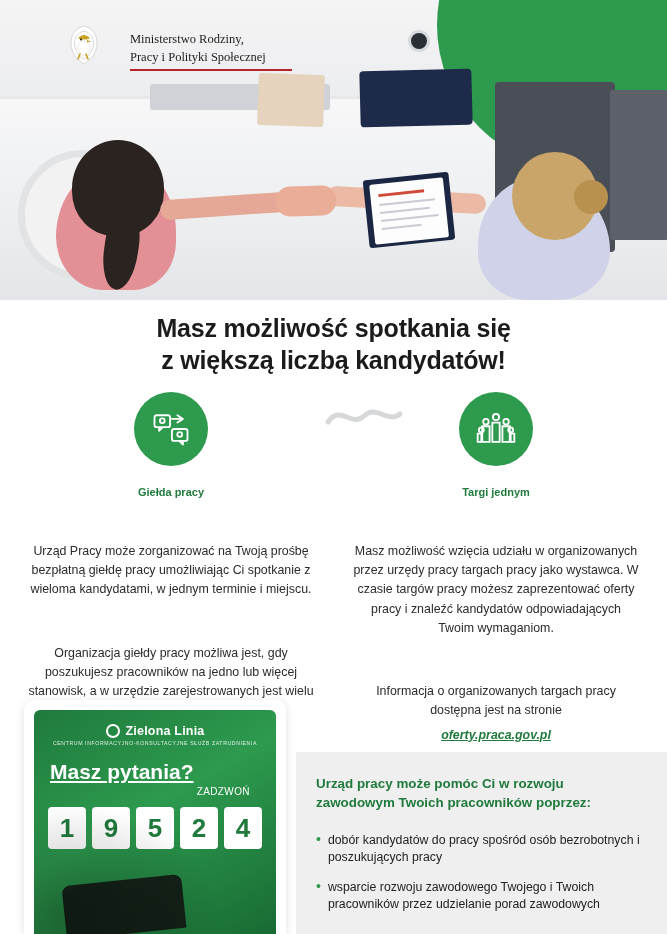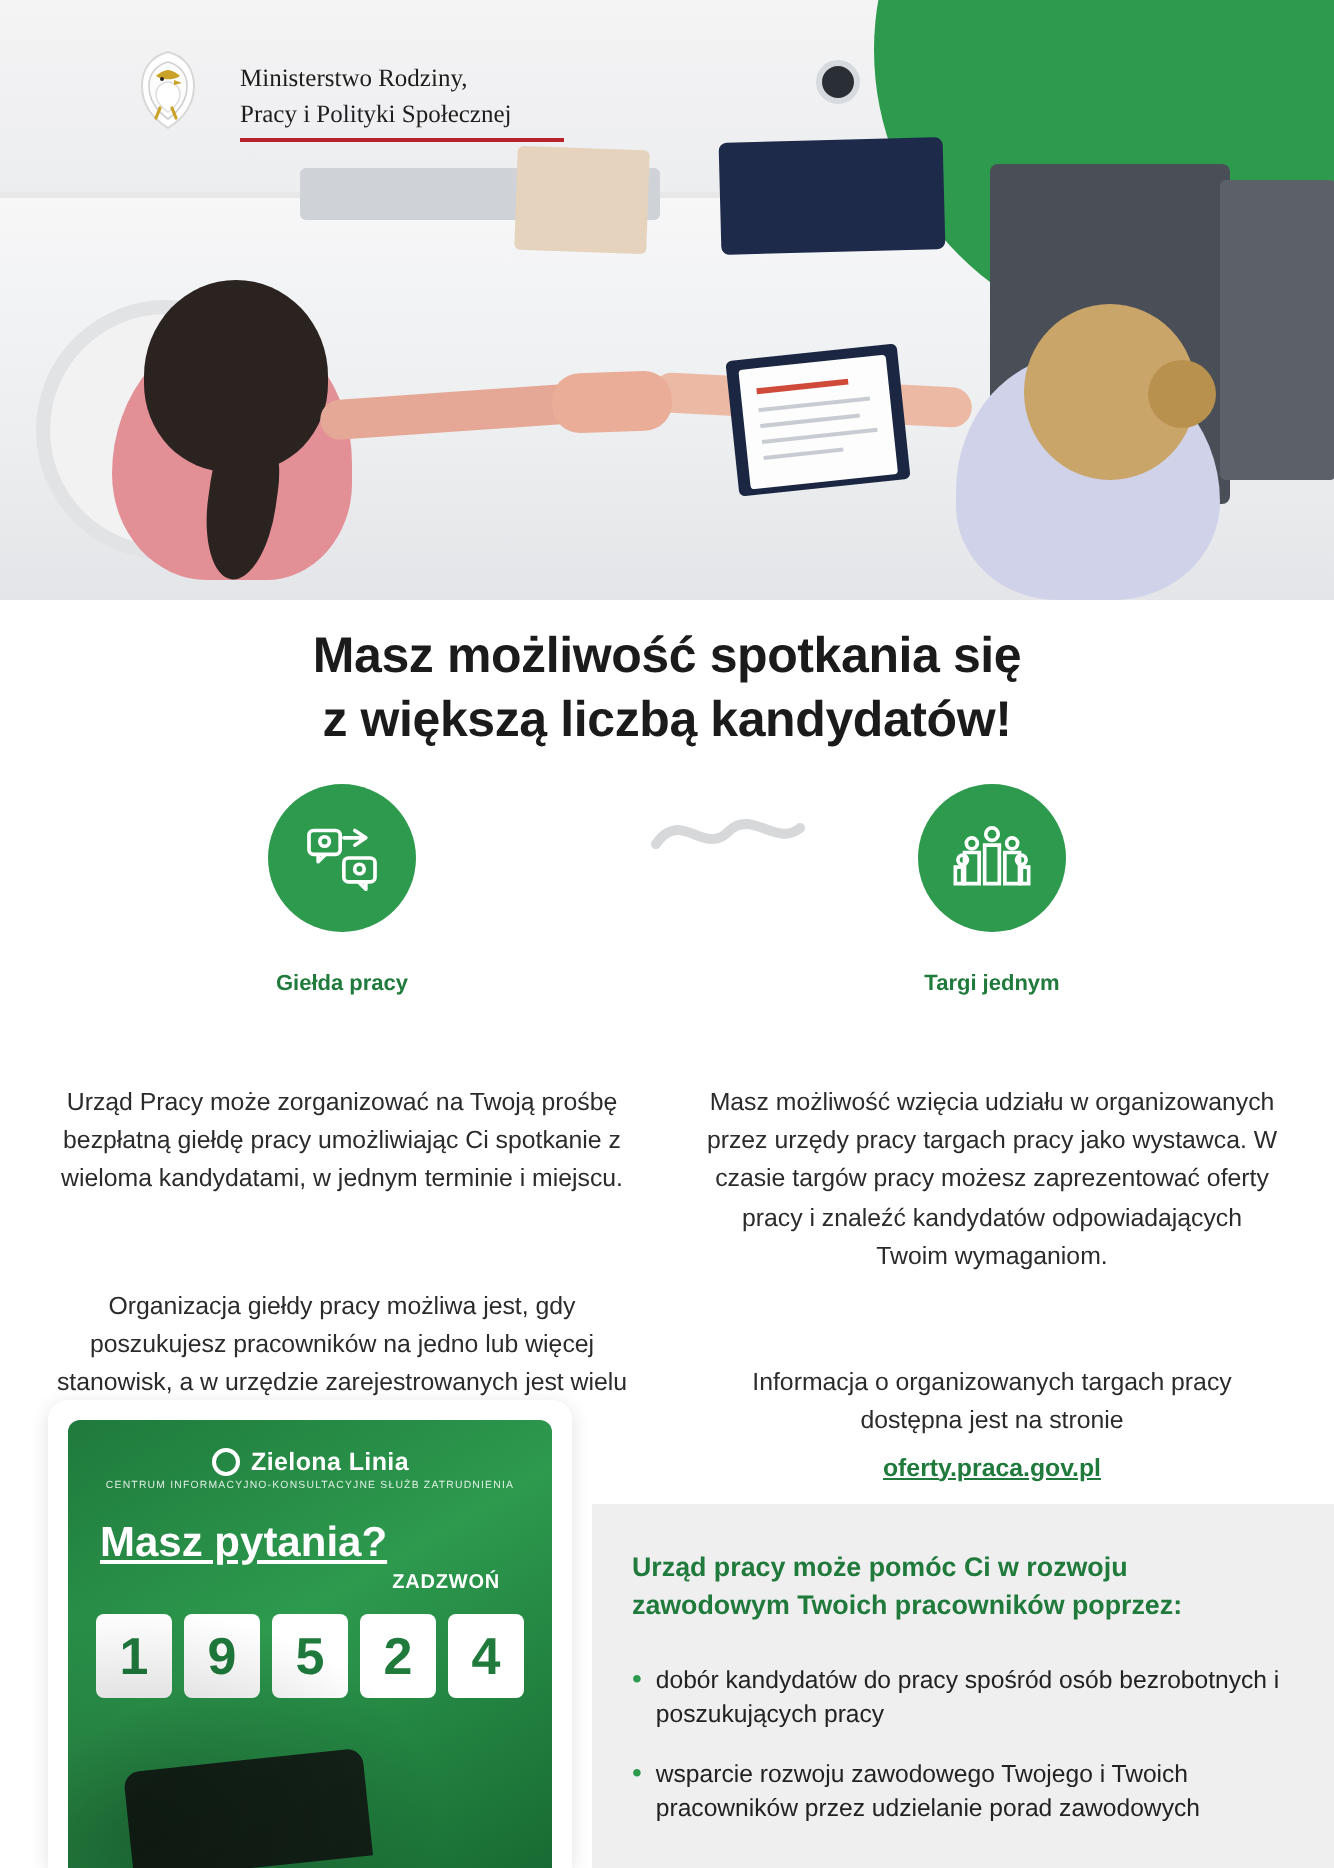--- a/index.html
+++ b/index.html
@@ -199,21 +199,21 @@
     background: #fdfdfd;
     border-radius: 2px;
   }
   .cp-line { position:absolute; left: 8px; height: 2px; background: #c8ccd2; }
   .cp-red { position:absolute; left: 8px; height: 3px; background: #d04a3a; }
 
   
   .logo-wrap {
     position: absolute;
     left: 62px; top: 22px;
-    display: flex; align-items: flex-start; gap: 14px;
+    display: flex; align-items: flex-start; gap: 24px;
     z-index: 6;
   }
   .eagle {
     width: 44px; height: 52px;
     position: relative;
   }
   .logo-text {
     padding-top: 8px;
   }
   .logo-text .l1, .logo-text .l2 {
@@ -266,20 +266,21 @@
     font-size: 12.4px;
     line-height: 1.55;
     color: #2b2b2b;
     margin-bottom: 14px;
     margin-top: 44px;
   }
   .col .link {
     color: #1f7a3c;
     font-weight: bold;
     font-size: 12.4px;
+    font-style: italic;
   }
   .squiggle {
     position: absolute;
     left: 296px; top: 14px;
     width: 80px; height: 24px;
   }
 
   
   .bottom-panel {
     position: absolute;
@@ -348,21 +349,21 @@
   .zl-sub {
     text-align: center; color: rgba(255,255,255,.85);
     font-size: 5.2px; letter-spacing: .6px; margin-top: 2px;
   }
   .zl-q {
     color: #fff; font-size: 21px; font-weight: bold;
     margin: 14px 0 0 16px;
     text-decoration: underline;
   }
   .zl-call {
-    color: #fff; font-size: 10px; font-weight: bold;
+    color: #fff; font-size: 10px; font-weight: normal;
     text-align: right; margin: 2px 26px 0 0; letter-spacing: .4px;
   }
   .digits {
     display: flex; gap: 6px;
     margin: 10px 0 0 14px;
   }
   .digit {
     width: 38px; height: 42px;
     background: #fff;
     border-radius: 4px;

